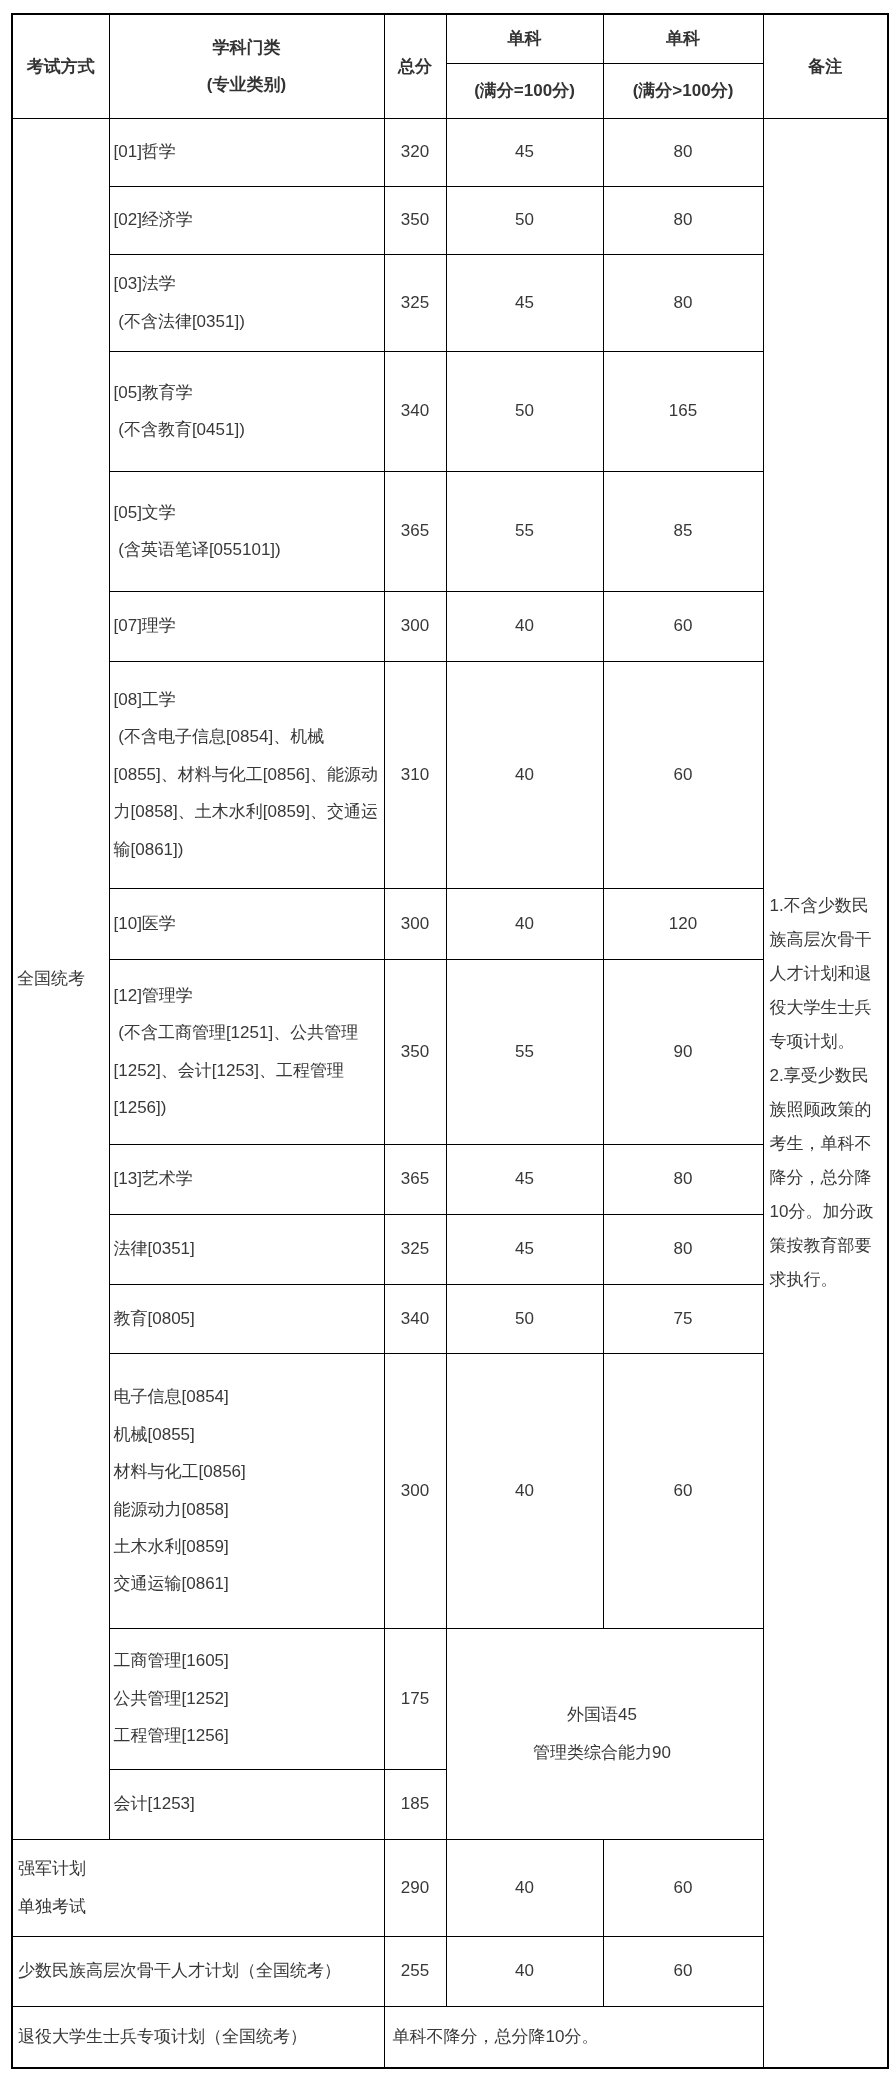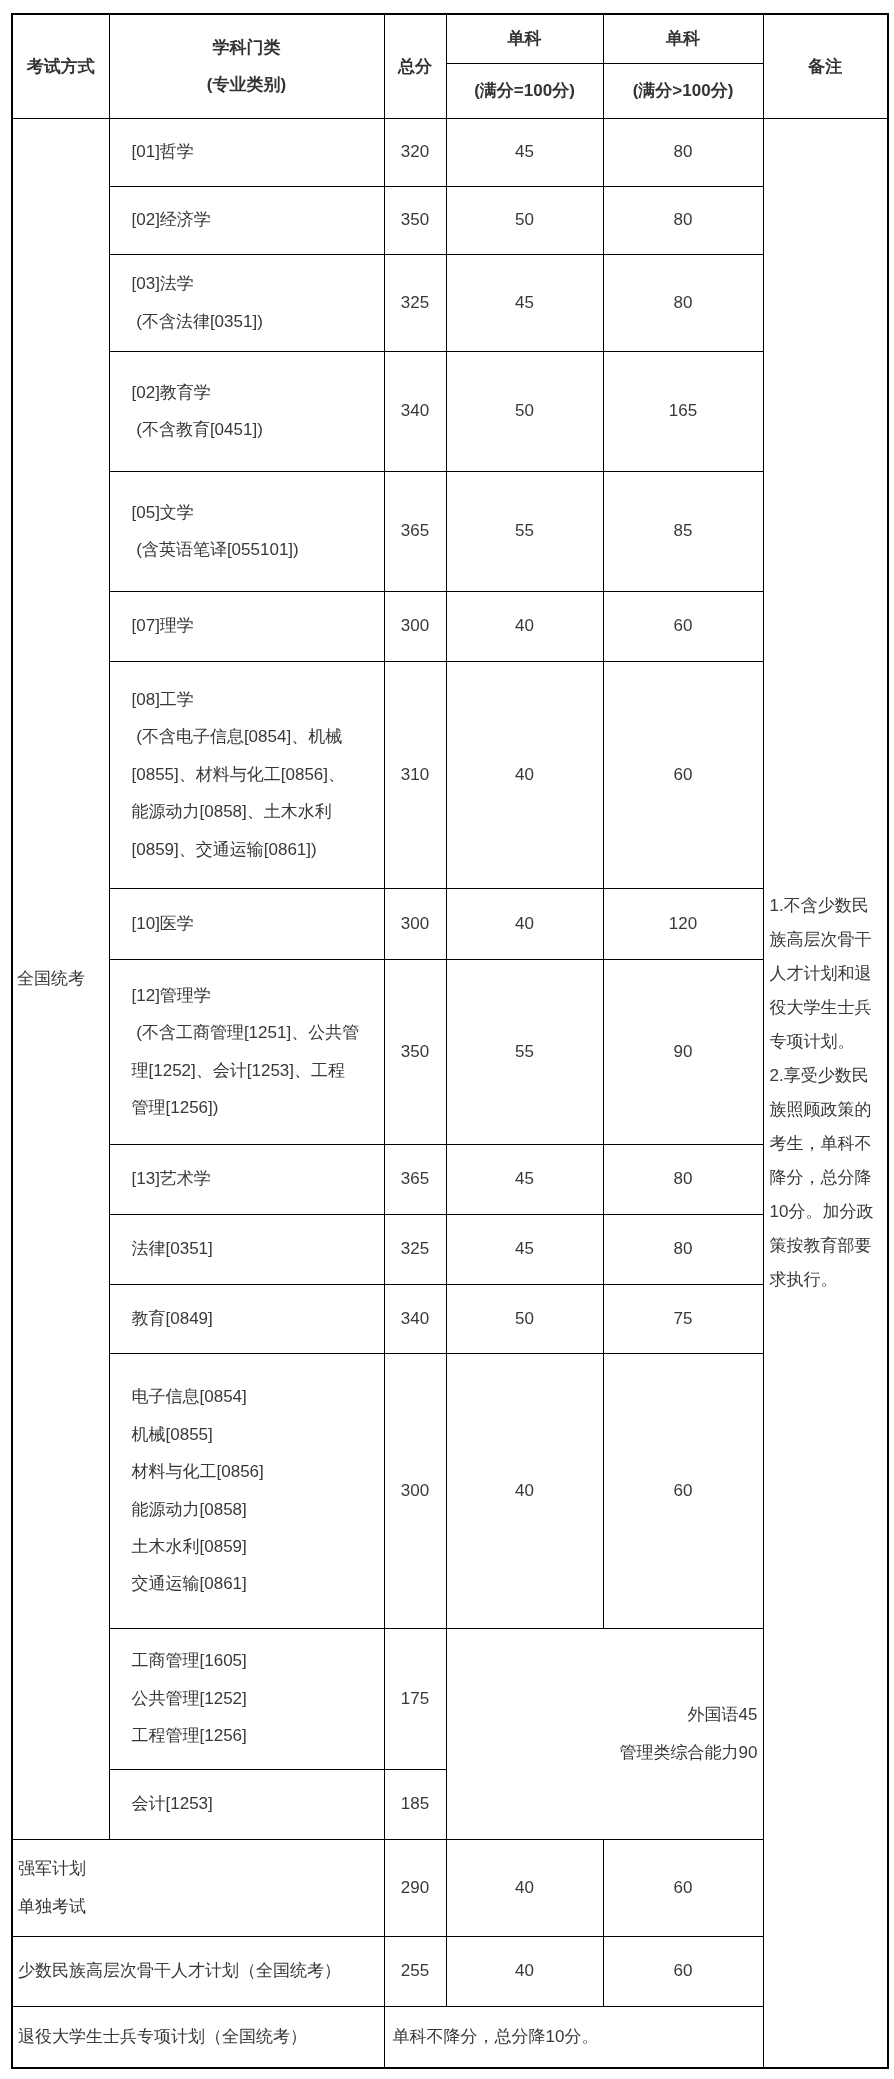--- a/index.html
+++ b/index.html
@@ -17,26 +17,26 @@
     border: 1px solid #000000;
     font-size: 17px;
     vertical-align: middle;
     padding: 2px 5px;
     overflow: hidden;
     box-sizing: border-box;
   }
   .hd { text-align: center; font-weight: 700; color: #333333; padding: 0 2px; }
   .hd .ln { line-height: 2.2; white-space: pre-wrap; }
   .num { text-align: center; margin-top: 44px; }
-  .subj { text-align: left; padding: 4px 22px; }
+  .subj { text-align: left; padding: 4px 4px; }
   .subj .ln { line-height: 2.2; white-space: pre-wrap; }
   .exam { text-align: left; padding-left: 4px; }
   .remark-cell { vertical-align: middle; text-align: left; padding: 4px 6px; border-radius: 25px; }
   .remark-cell p { margin: 0; line-height: 2.0; }
-  .mgmt { text-align: right; padding-left: 0; }
+  .mgmt { text-align: center; padding-left: 0; }
   .mgmt .ln { line-height: 2.2; }
   .left2 { text-align: left; }
   .left2 .ln { line-height: 2.2; white-space: pre-wrap; }
   .note-span { text-align: left; padding-left: 8px; }
 </style>
 </head>
 <body>
 
 <div class="wrap">
   <table class="score">
@@ -103,21 +103,21 @@
         <div class="ln">[03]法学</div>
         <div class="ln"> (不含法律[0351])</div>
       </td>
       <td class="num">325</td>
       <td class="num">45</td>
       <td class="num">80</td>
     </tr>
 
     <tr style="height:120px">
       <td class="subj">
-        <div class="ln">[02]教育学</div>
+        <div class="ln">[05]教育学</div>
         <div class="ln"> (不含教育[0451])</div>
       </td>
       <td class="num">340</td>
       <td class="num">50</td>
       <td class="num">165</td>
     </tr>
 
     <tr style="height:120px">
       <td class="subj">
         <div class="ln">[05]文学</div>
@@ -179,21 +179,21 @@
       <td class="subj">
             <div class="ln">法律[0351]</div>
           </td>
       <td class="num">325</td>
       <td class="num">45</td>
       <td class="num">80</td>
     </tr>
 
     <tr style="height:69px">
       <td class="subj">
-            <div class="ln">教育[0849]</div>
+            <div class="ln">教育[0805]</div>
           </td>
       <td class="num">340</td>
       <td class="num">50</td>
       <td class="num">75</td>
     </tr>
 
     <tr style="height:275px">
       <td class="subj">
         <div class="ln">电子信息[0854]</div>
         <div class="ln">机械[0855]</div>

